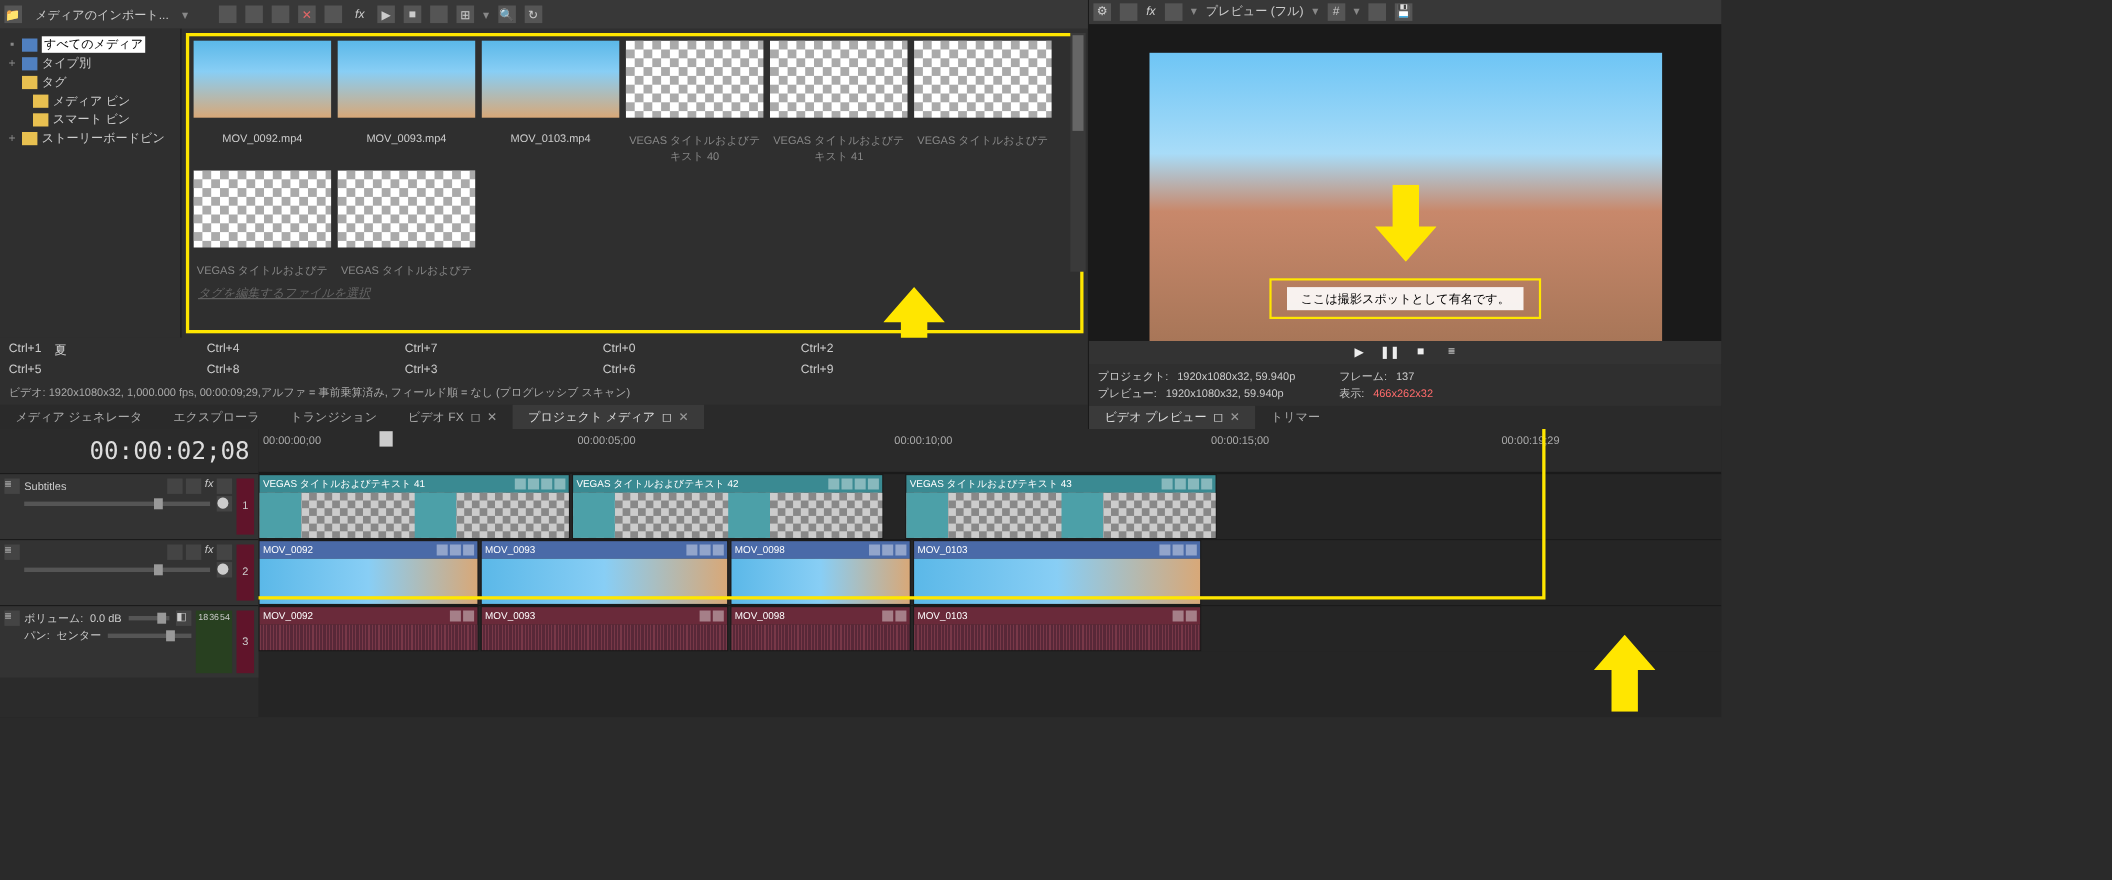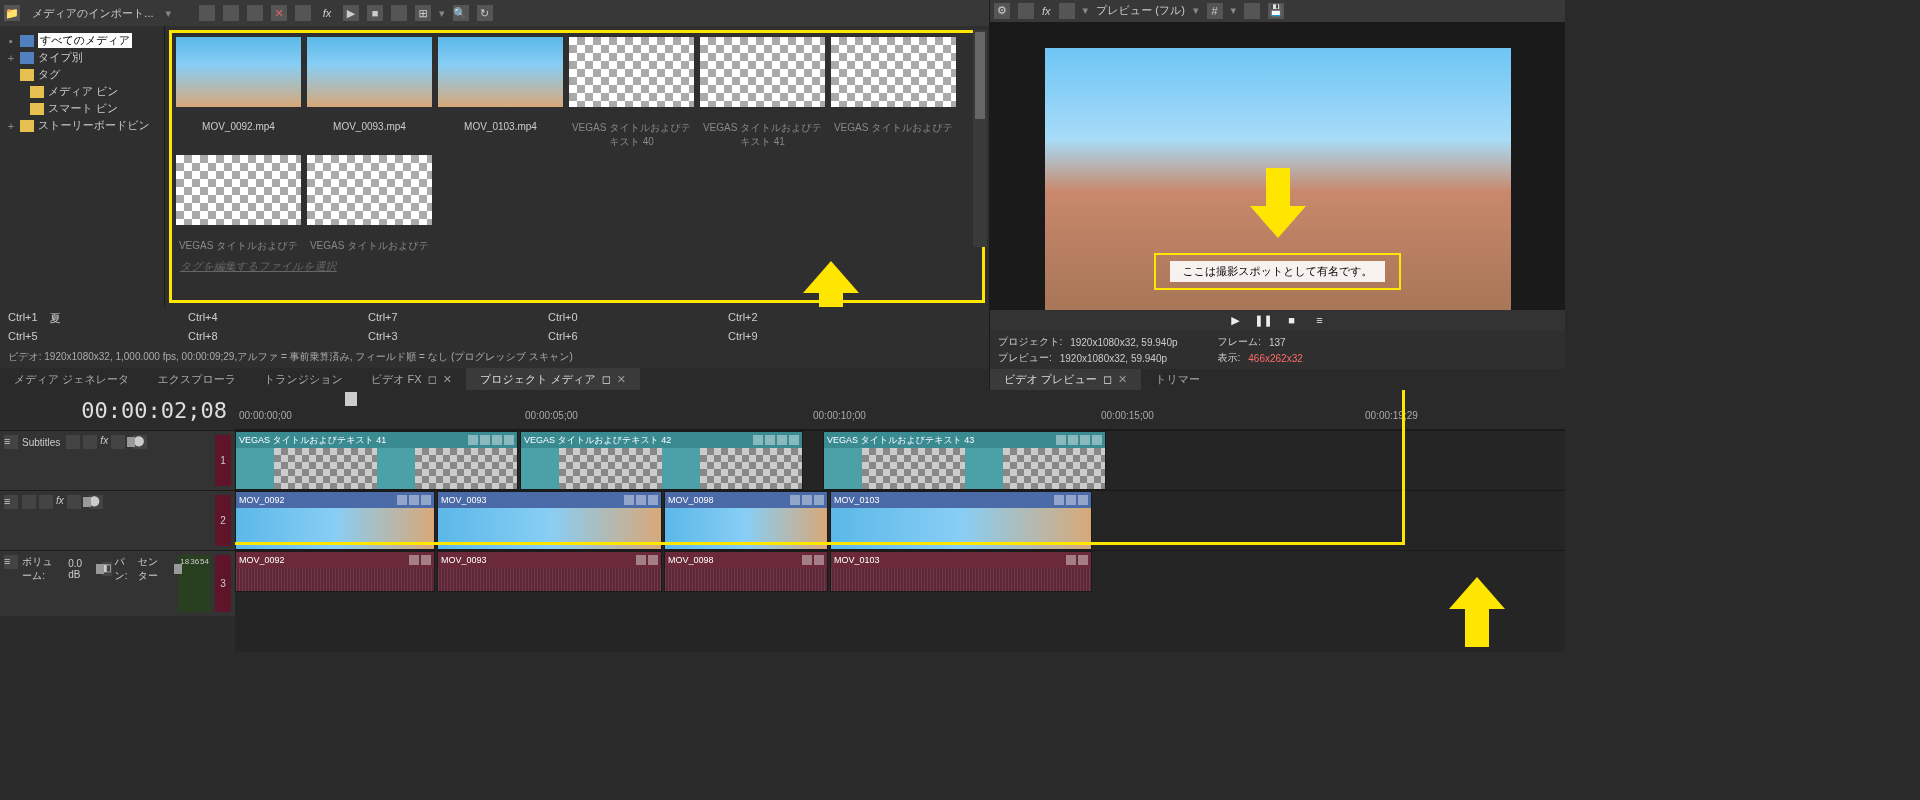--- a/index.html
+++ b/index.html
@@ -53,29 +53,29 @@
 .info-val.hl { color: #ff6b6b; }
 .preview-tabs { display: flex; height: 22px; }
 
 .timeline-section { flex: 1; background: #252525; display: flex; position: relative; }
 .track-headers { width: 235px; background: #2b2b2b; display: flex; flex-direction: column; }
 .timecode-big { height: 40px; display: flex; align-items: center; justify-content: flex-end; padding-right: 8px; font-size: 22px; color: #ddd; font-family: monospace; }
 .track-head { height: 60px; background: #333; border-top: 1px solid #1a1a1a; display: flex; align-items: flex-start; padding: 4px; gap: 4px; position: relative; }
 .track-head.audio { height: 66px; }
 .track-num { width: 16px; background: #60142a; color: #ccc; align-self: stretch; display: flex; align-items: center; justify-content: center; font-size: 10px; }
 .track-num.aud { background: #60142a; }
-.track-controls { display: flex; flex-direction: row; gap: 2px; flex: 1; }
+.track-controls { display: flex; flex-direction: column; gap: 2px; flex: 1; }
 .tc-row { display: flex; align-items: center; gap: 6px; font-size: 10px; }
 .tc-icons { display: flex; gap: 3px; }
 .tc-icon { width: 14px; height: 14px; background: #444; }
 .slider { flex: 1; height: 4px; background: #555; position: relative; }
 .slider::after { content: ""; position: absolute; width: 8px; height: 10px; background: #999; top: -3px; left: 70%; }
 .timeline-body { flex: 1; display: flex; flex-direction: column; position: relative; overflow: hidden; }
 .timeline-ruler { height: 40px; background: #2a2a2a; position: relative; border-bottom: 1px solid #1a1a1a; }
-.ruler-tick { position: absolute; top: 20px; color: #aaa; font-size: 10px; }
+.ruler-tick { position: absolute; top: 6px; color: #aaa; font-size: 10px; }
 .ruler-marker { position: absolute; top: 2px; left: 110px; width: 12px; height: 14px; background: #ccc; }
 .yellow-timeline-box { position: absolute; border: 3px solid #ffe600; top: -5px; left: -5px; height: 160px; width: 1175px; pointer-events: none; z-index: 5; }
 .track-lane { height: 60px; background: #252525; border-top: 1px solid #1a1a1a; position: relative; }
 .track-lane.audio { height: 42px; }
 .clip { position: absolute; top: 0; bottom: 0; border: 1px solid #1a1a1a; display: flex; flex-direction: column; }
 .clip-header { height: 16px; display: flex; align-items: center; padding: 0 3px; font-size: 9px; color: #fff; gap: 3px; justify-content: space-between; }
 .clip-header.teal { background: #3a8a92; }
 .clip-header.blue { background: #4a6aa8; }
 .clip-header.maroon { background: #6a2a3a; }
 .clip-body { flex: 1; background: repeating-conic-gradient(#888 0% 25%, #ccc 0% 50%) 0 0 / 14px 14px; display: flex; }

